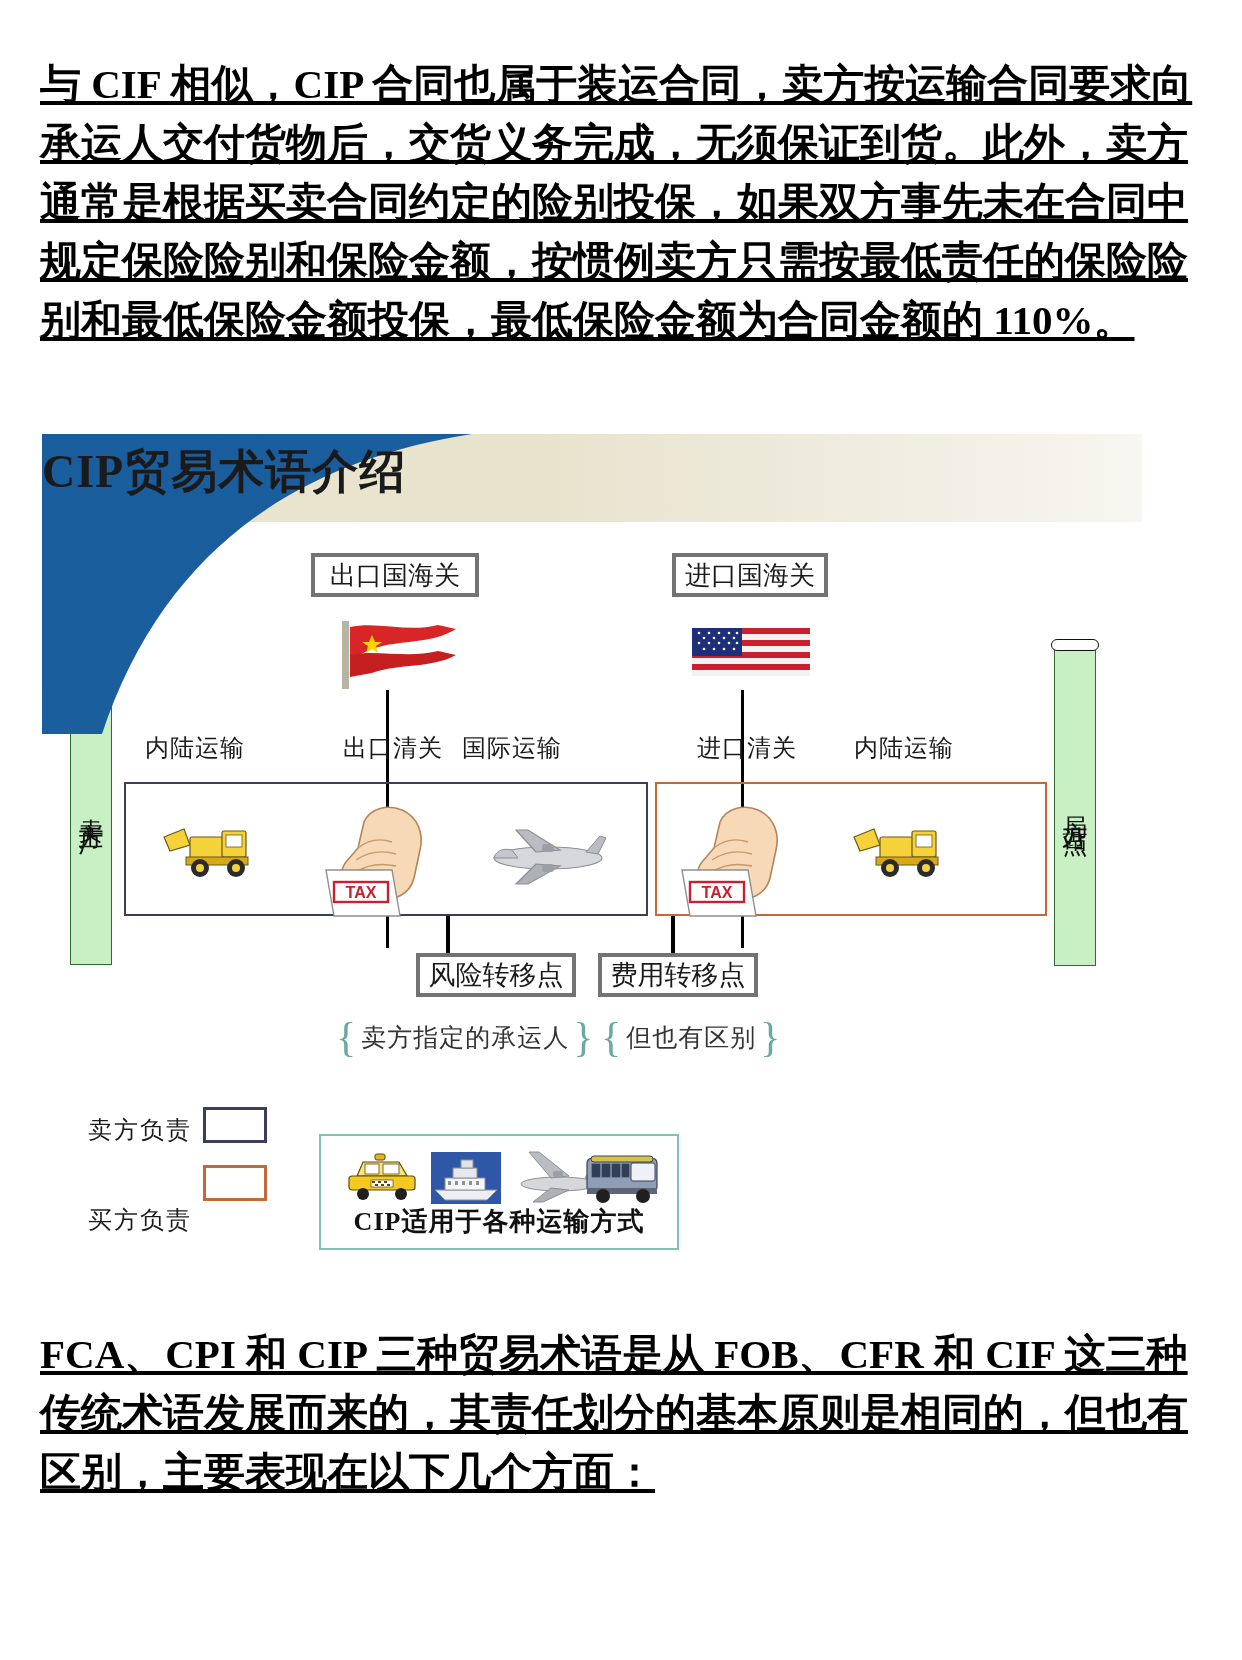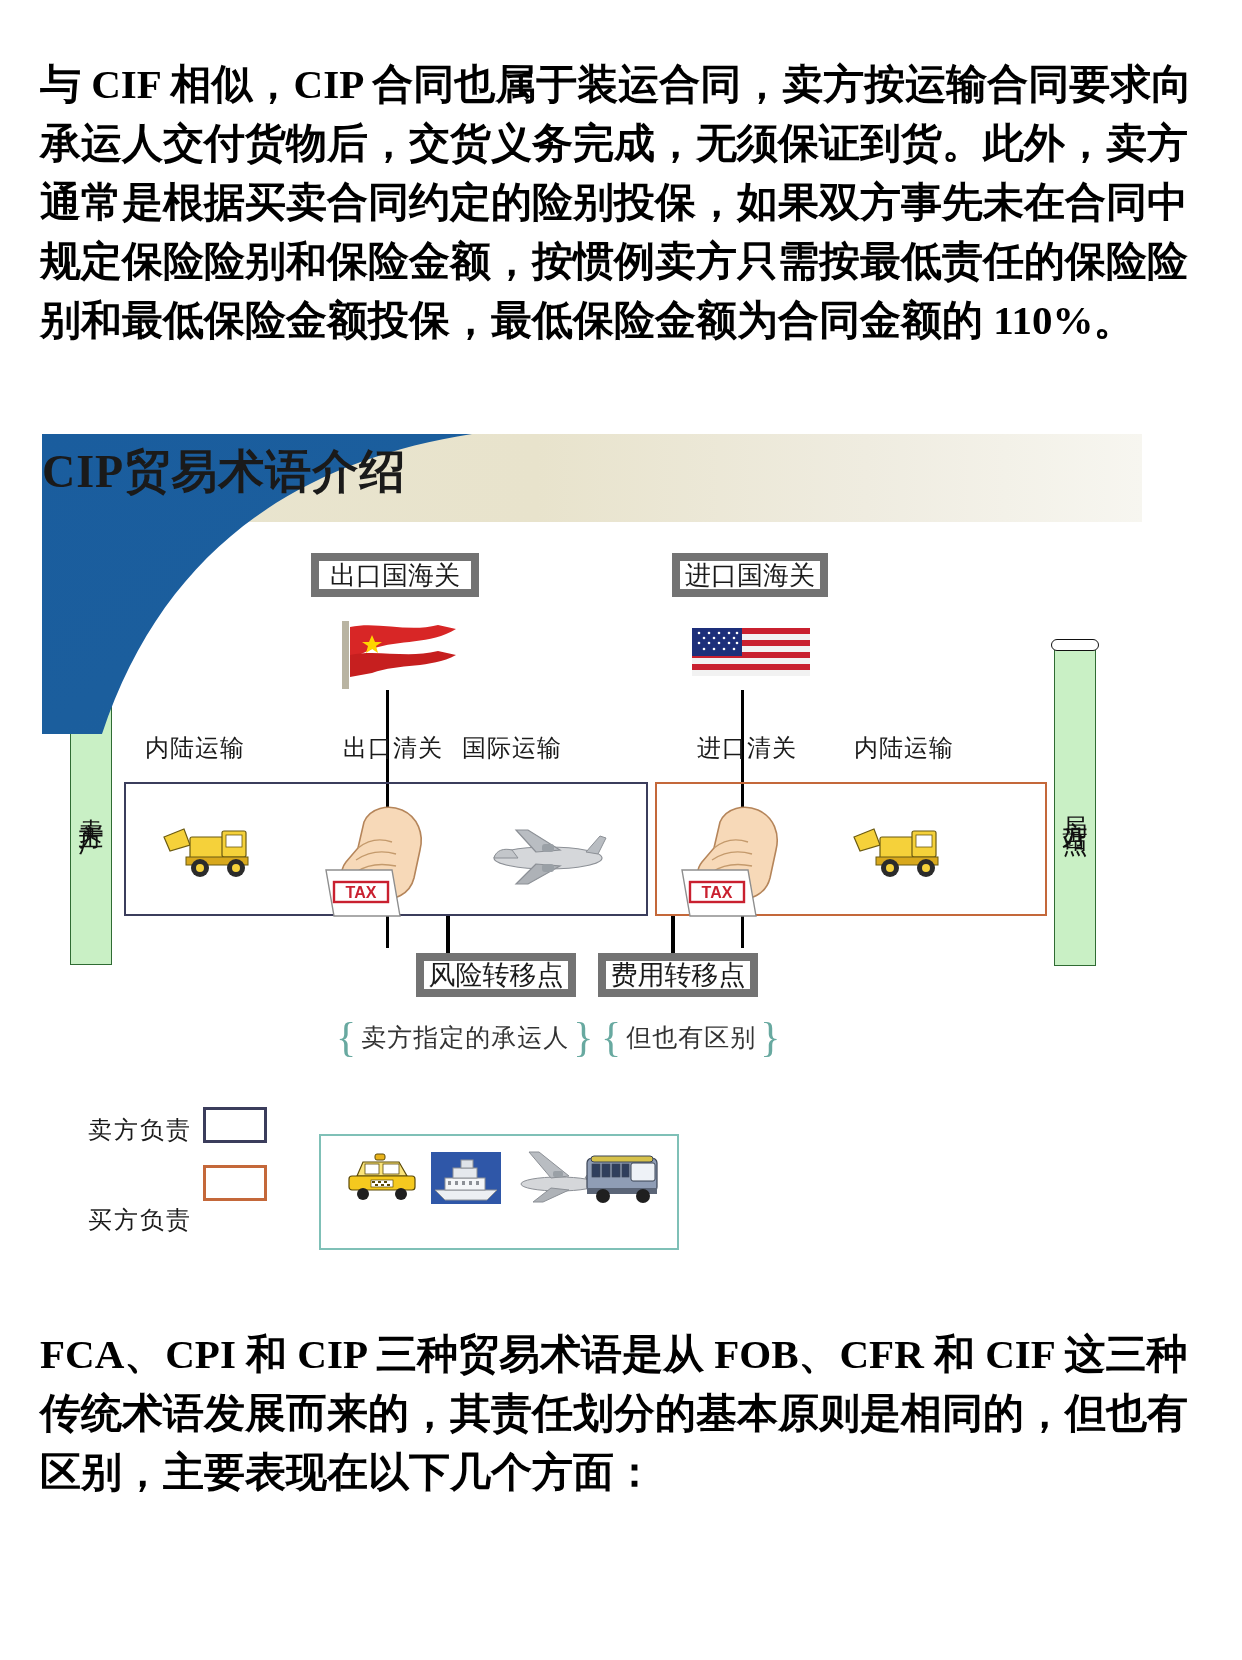--- a/index.html
+++ b/index.html
@@ -14,20 +14,21 @@
   }
 
   
   .para {
     font-family: "Liberation Serif", "DejaVu Serif", serif;
     font-size: 41px;
     font-weight: 700;
     line-height: 59px;
     color: #000000;
     letter-spacing: 0px;
+    text-decoration: underline;
   }
   #para-top {
     position: absolute;
     left: 40px; top: 55px;
     width: 1165px;
   }
   #para-bottom {
     position: absolute;
     left: 40px; top: 1325px;
     width: 1165px;
@@ -68,21 +69,21 @@
     position: absolute;
     left: 0; top: 0;
     width: 430px; height: 300px;
     z-index: 2;
     pointer-events: none;
   }
 
   
   .teal-box {
     position: absolute;
-    border: 8px solid #737373;
+    border: 4px solid #737373;
     background: #ffffff;
     font-family: "Liberation Serif", "DejaVu Serif", serif;
     color: #1a1a1a;
     display: flex;
     align-items: center;
     justify-content: center;
     white-space: nowrap;
   }
 
   
@@ -389,17 +390,18 @@
       <g fill="#2f3e5c" stroke="#3b4455" stroke-width="0.7">
         <rect x="9" y="16" width="8" height="13"></rect>
           <rect x="19" y="16" width="8" height="13"></rect>
         <rect x="29" y="16" width="8" height="13"></rect>
           <rect x="39" y="16" width="7" height="13"></rect>
       </g>
       <rect x="4" y="40" width="70" height="6" fill="#5b6577"></rect>
       <circle cx="20" cy="48" r="7" fill="#1f1f1f"></circle>
         <circle cx="60" cy="48" r="7" fill="#1f1f1f"></circle>
     </svg>
+    <div id="modes-caption">CIP适用于各种运输方式</div>
   </div>
 
 </div>
 
 <div id="para-bottom" class="para">FCA、CPI 和 CIP 三种贸易术语是从 FOB、CFR 和 CIF 这三种传统术语发展而来的，其责任划分的基本原则是相同的，但也有区别，主要表现在以下几个方面：</div>
 
 </body></html>

